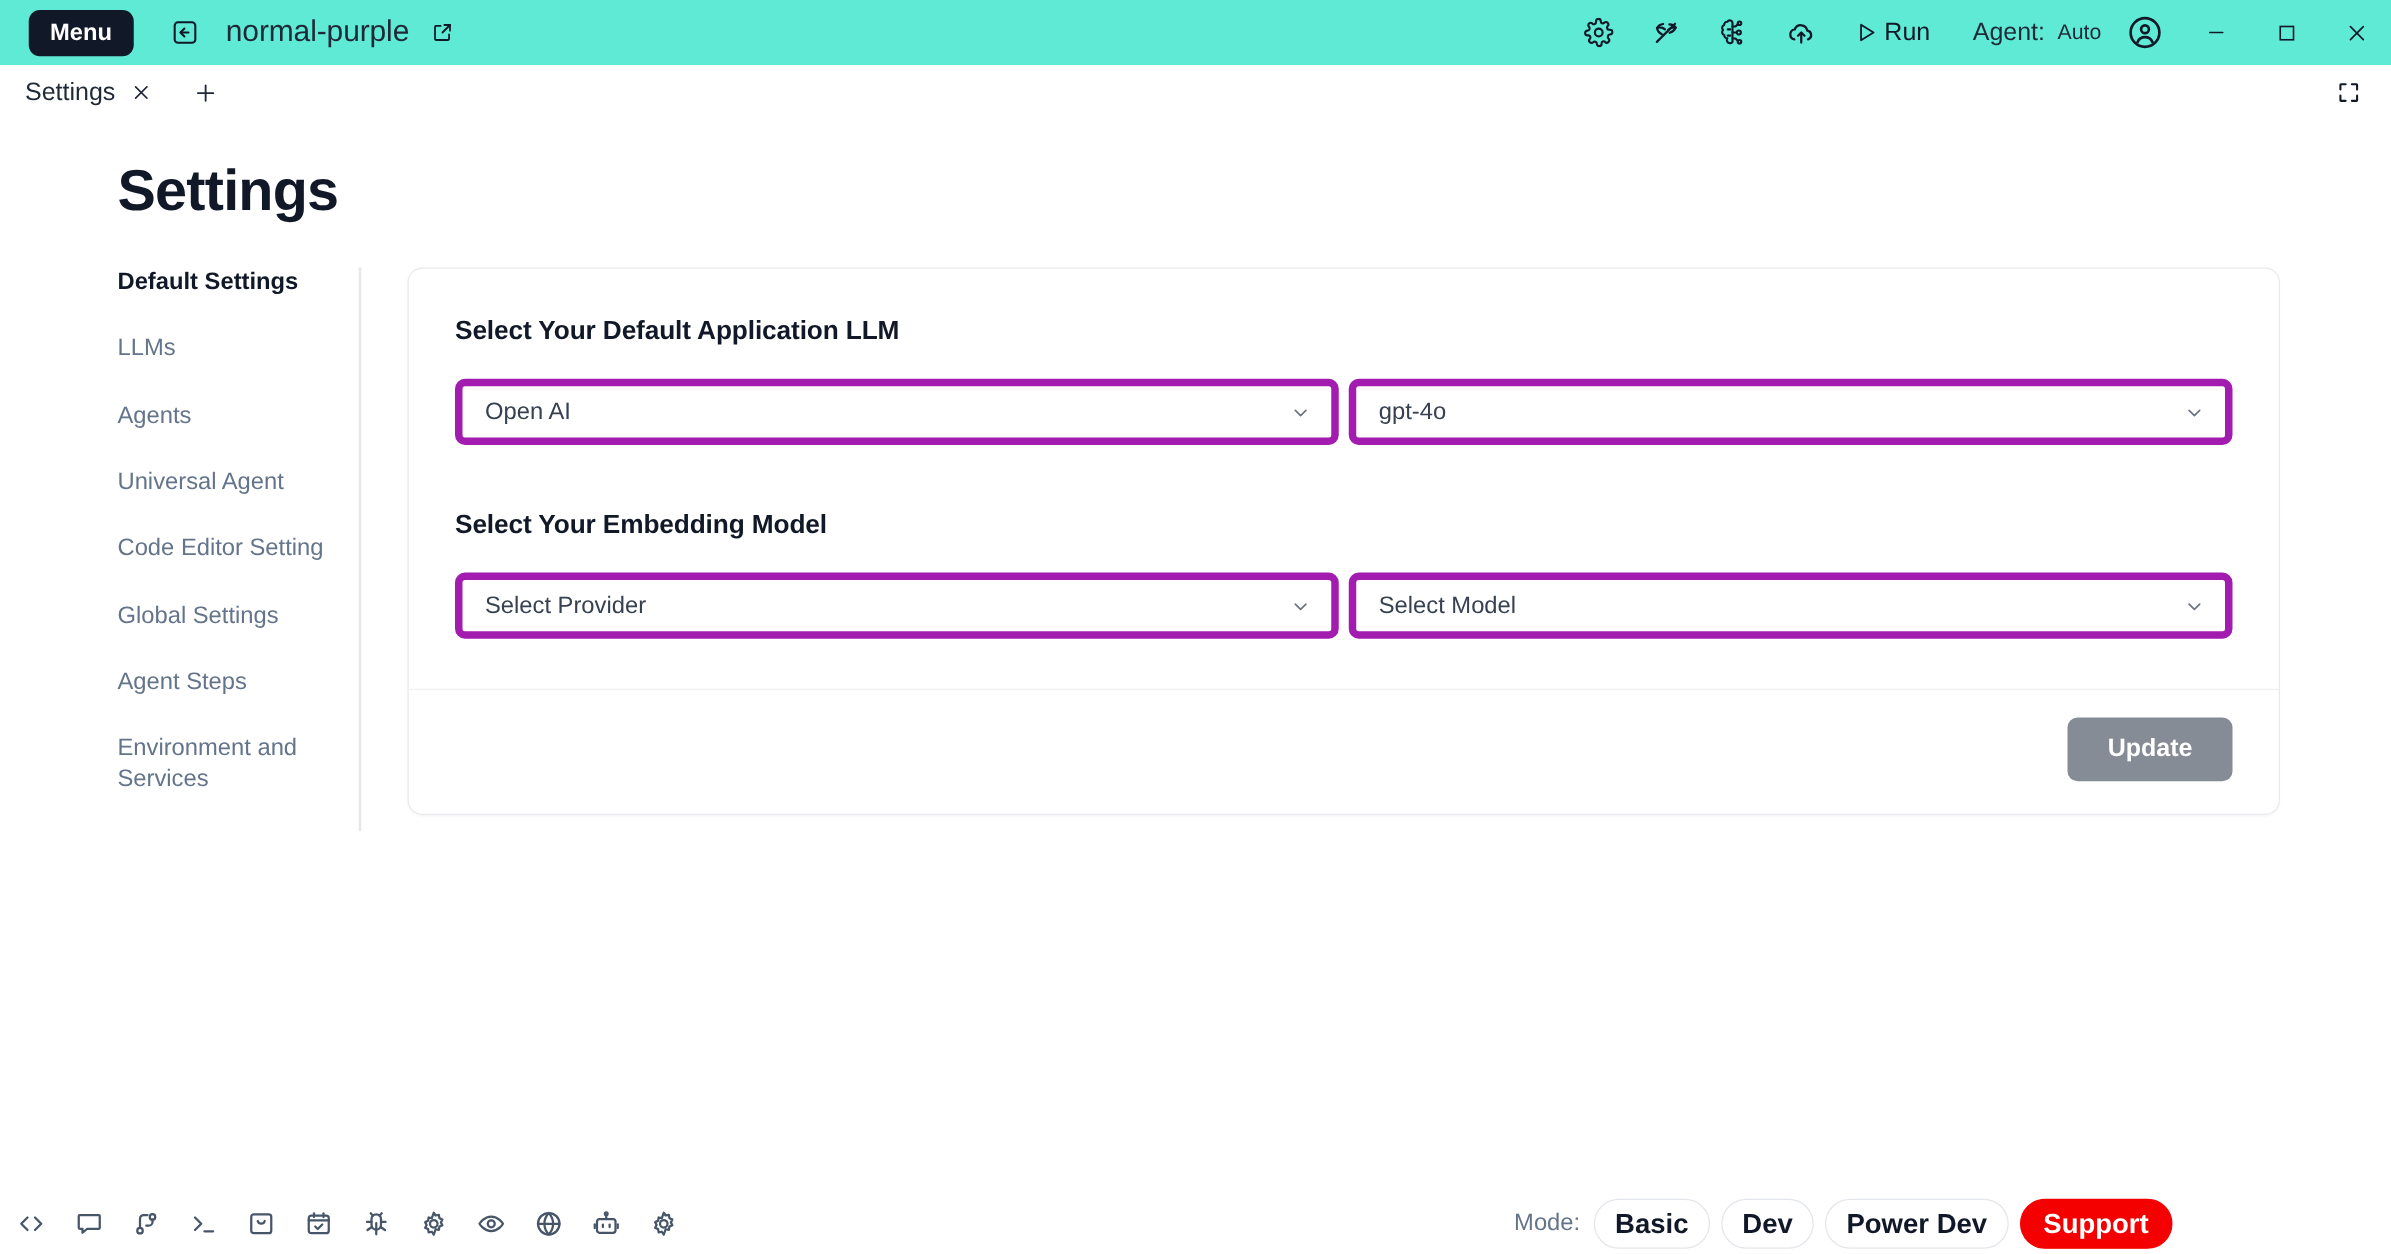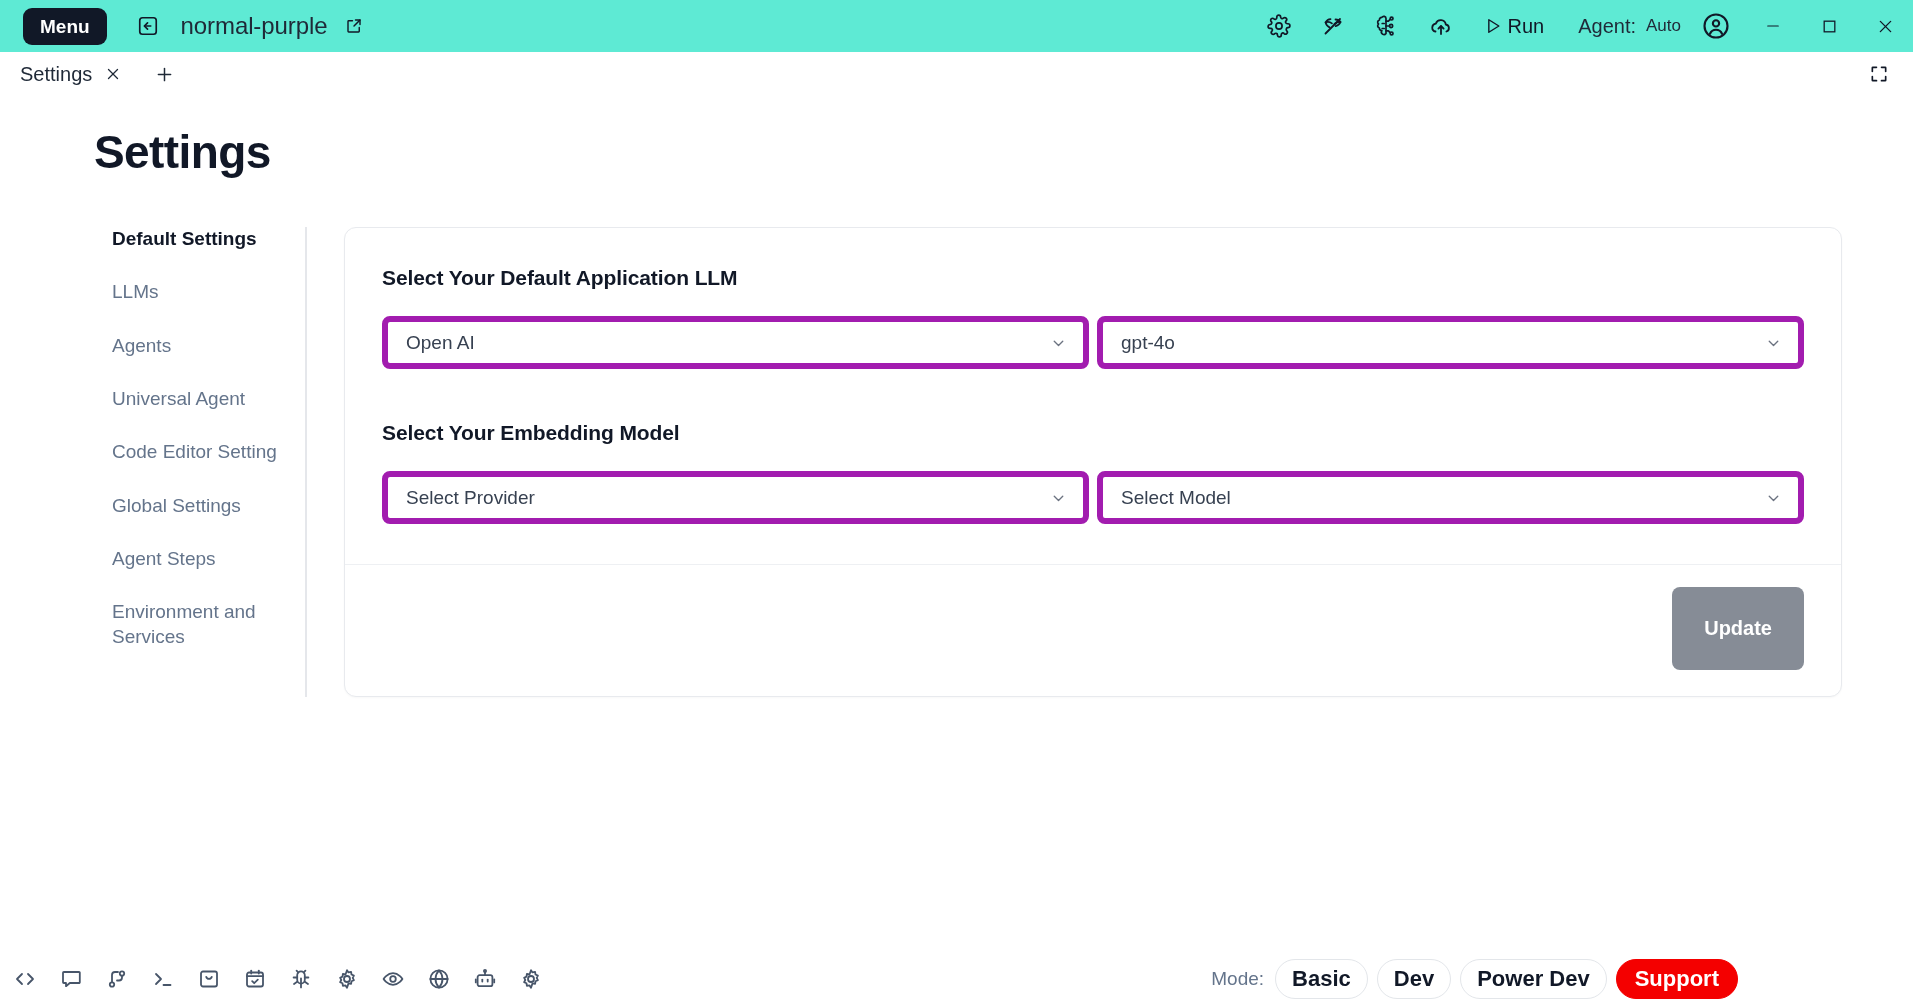--- a/index.html
+++ b/index.html
@@ -88,24 +88,23 @@
   
   .page-title {
     position: absolute;
     top: 125px; left: 94px;
     font-size: 46px; font-weight: 700;
     color: #111827; letter-spacing: -0.6px;
   }
 
   .content {
     position: absolute;
-    top: 227px; left: 94px;
+    top: 214px; left: 94px;
     width: 1730px;
     display: flex;
-    margin-left: 18px;
   }
 
   
   .side-nav {
     width: 195px;
     flex: 0 0 195px;
     border-right: 2px solid #e5e7eb;
     padding-right: 10px;
     min-height: 443px;
   }
@@ -157,21 +156,21 @@
   .card-footer {
     border-top: 1px solid #eef0f3;
     padding: 22px 37px 26px 37px;
     display: flex; justify-content: flex-end;
   }
   .update-btn {
     background: #868c96;
     color: #ffffff;
     font-size: 20px; font-weight: 700;
     border: none; border-radius: 8px;
-    padding: 30px 32px;
+    padding: 14px 32px;
     cursor: pointer;
     font-family: "Liberation Sans", sans-serif;
   }
 
   
   .statusbar {
     position: absolute; bottom: 0; left: 0;
     width: 1750px; height: 48px;
     display: flex; align-items: center;
     background: #ffffff;

